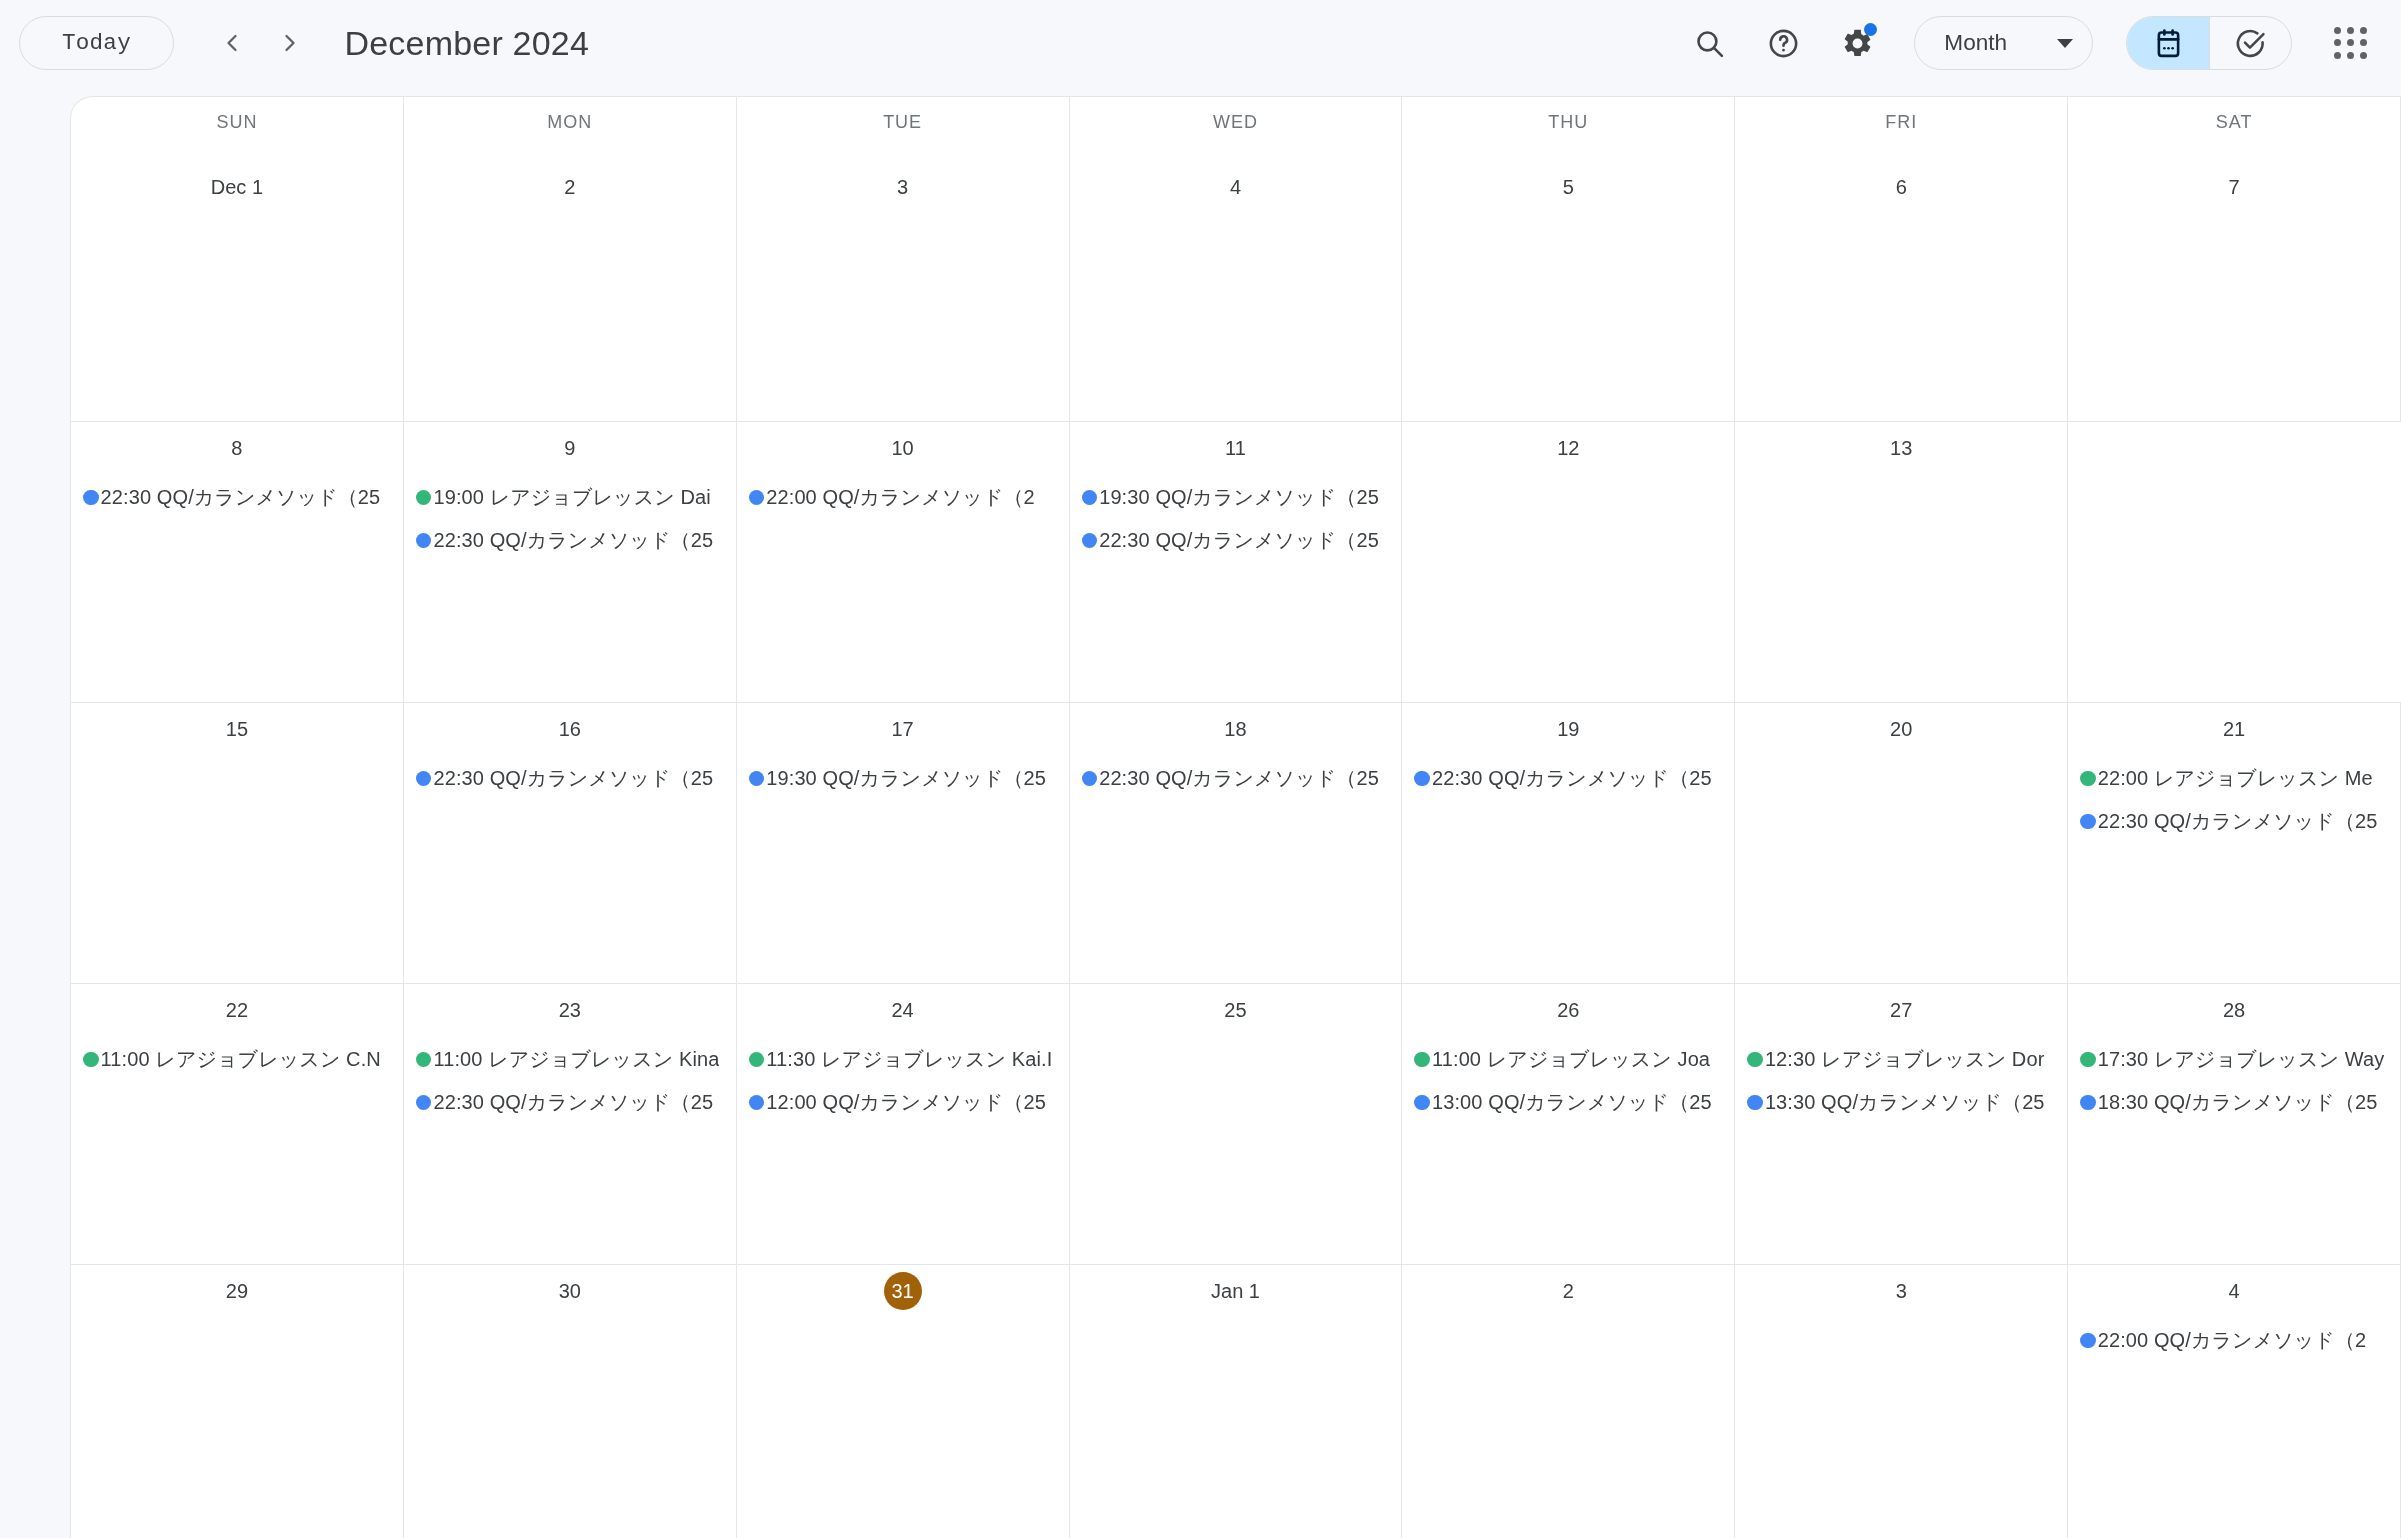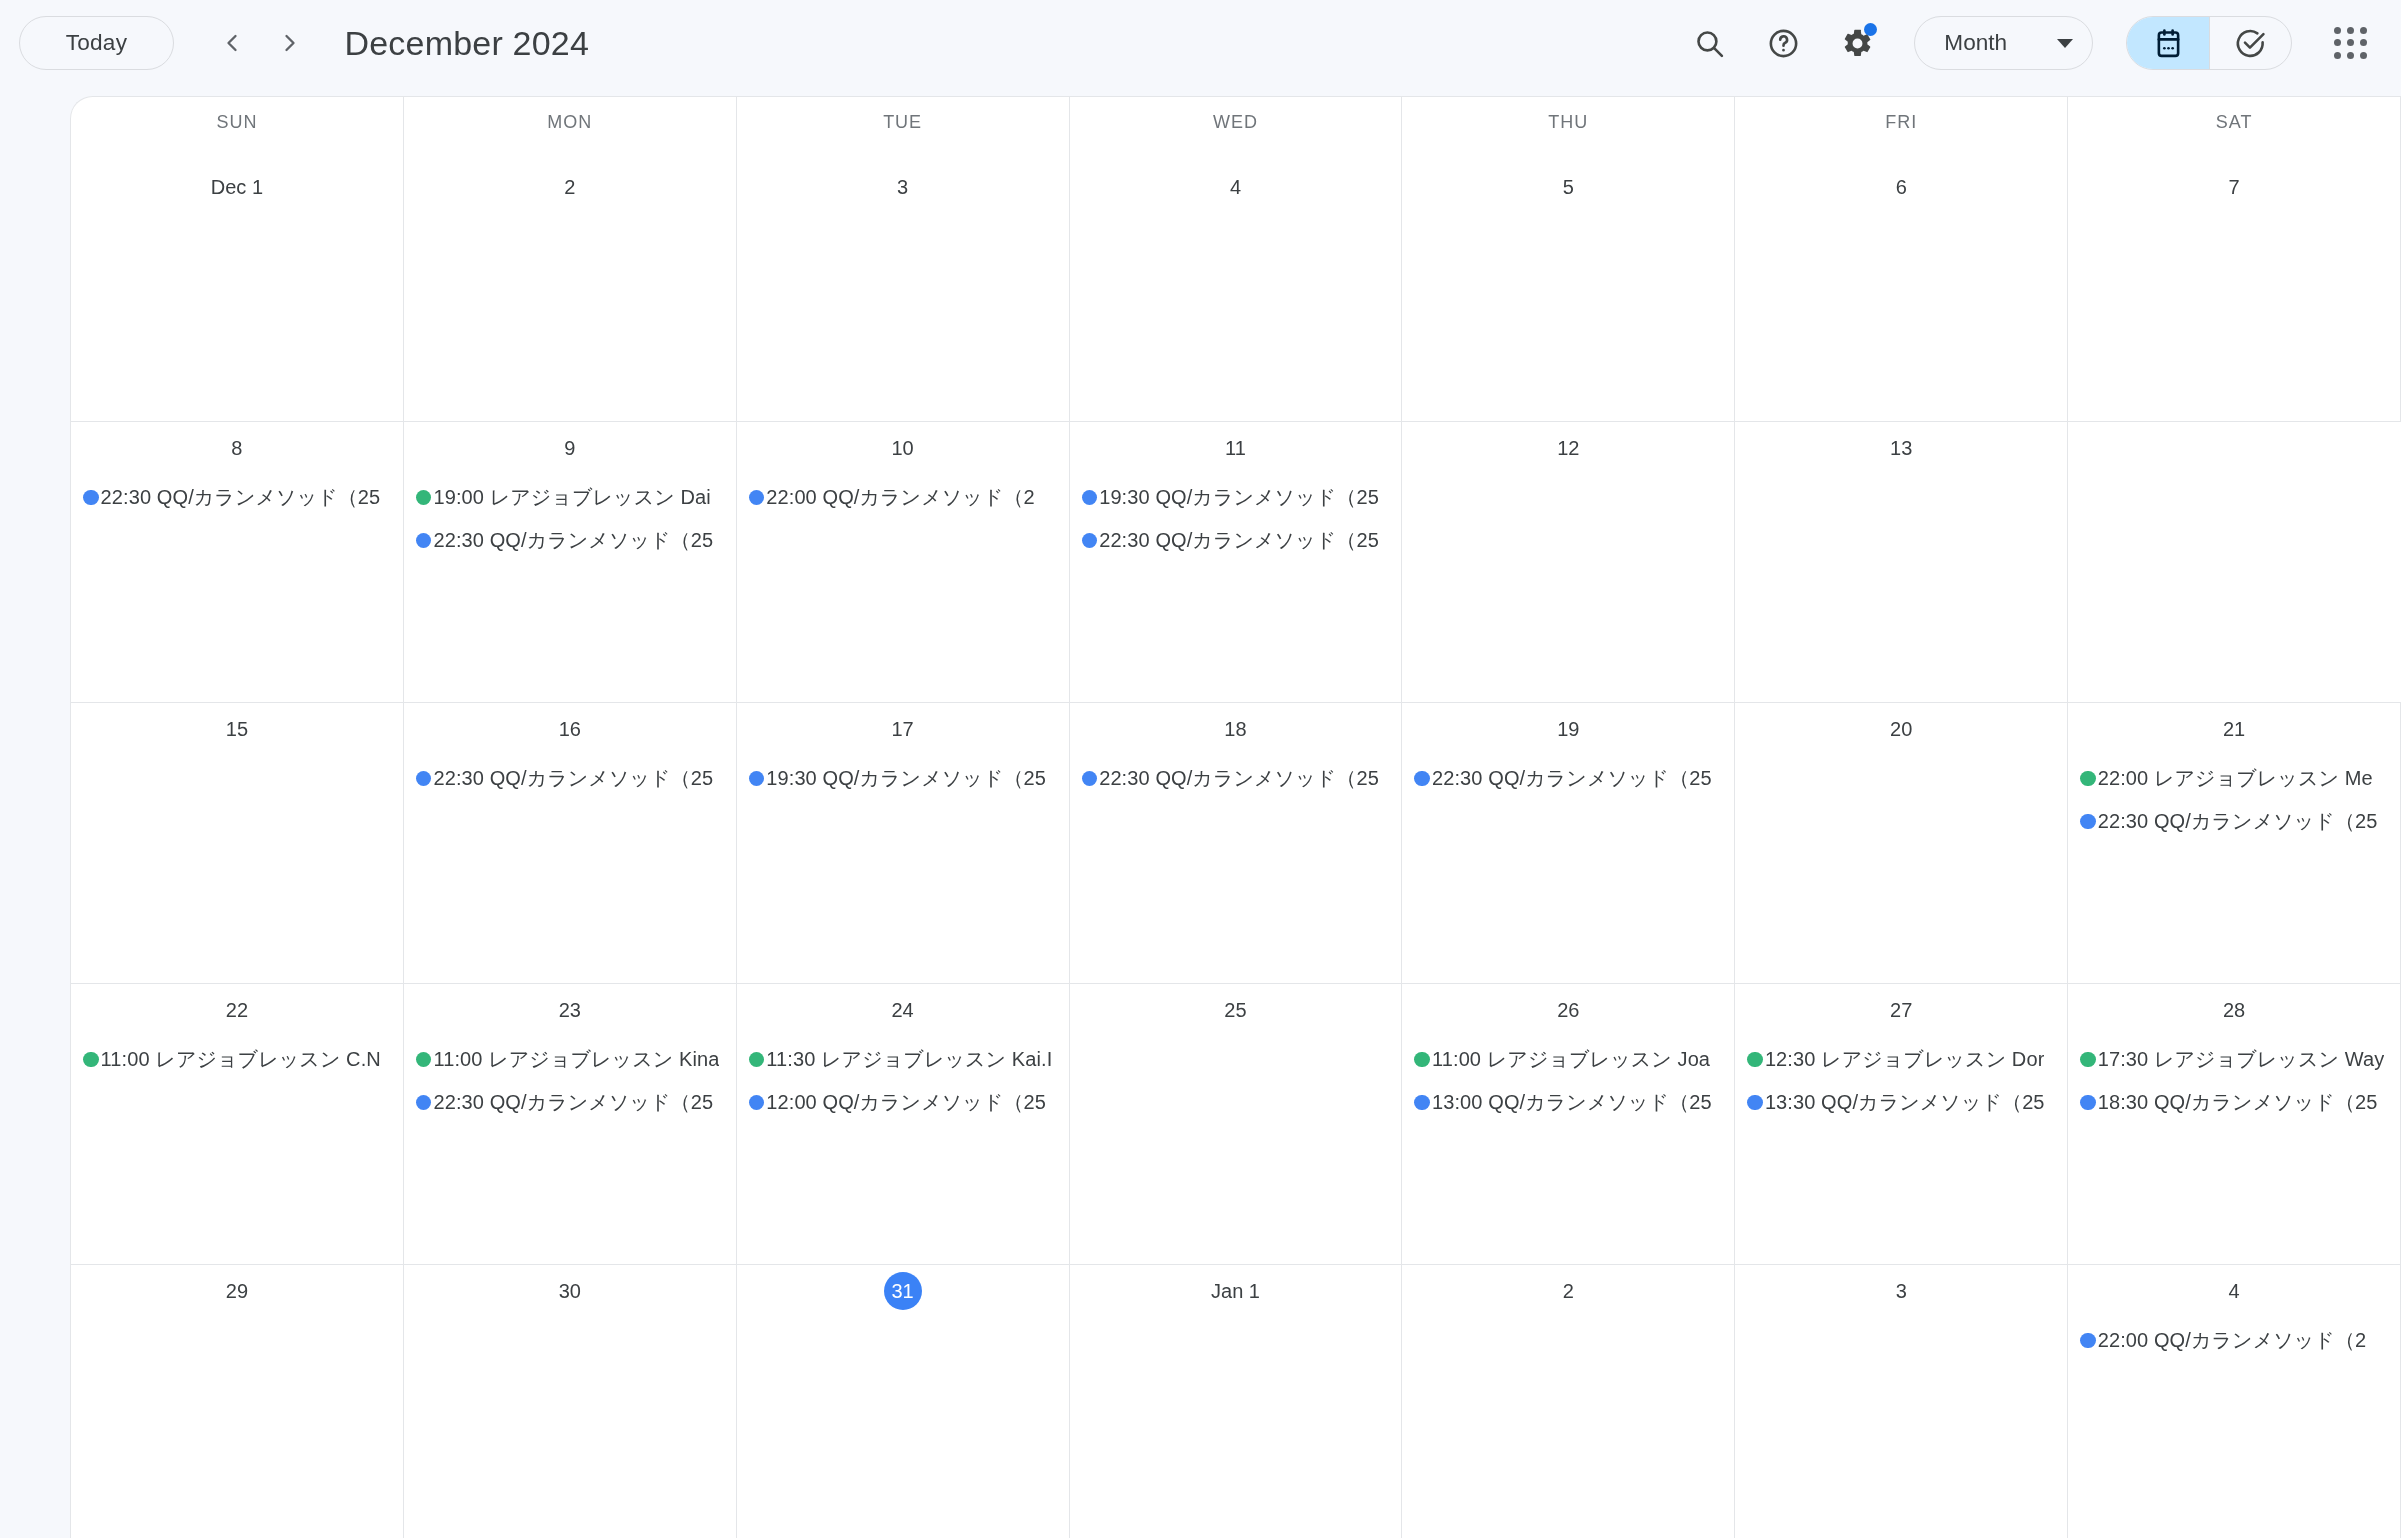--- a/index.html
+++ b/index.html
@@ -29,21 +29,21 @@
 
   .today-btn {
     height: 54px;
     min-width: 155px;
     padding: 0 26px;
     border: 1.4px solid #dadce0;
     border-radius: 27px;
     background: #f6f8fc;
     font-size: 22.6px;
     color: #3c4043;
-    font-family: Liberation Sans, sans-serif;
+    font-family: Liberation Mono, monospace;
     cursor: pointer;
     display: flex;
     align-items: center;
     justify-content: center;
     letter-spacing: 0.2px;
     text-align: center;
   }
 
   .nav-arrows {
     display: flex;
@@ -232,21 +232,21 @@
     line-height: 38px;
     height: 38px;
     min-width: 38px;
     padding: 0 7.8px;
     text-align: center;
     border-radius: 19px;
     cursor: pointer;
     white-space: nowrap;
   }
   .daynum.today {
-    background: #3b82f6;
+    background: #a16207;
     color: #ffffff;
   }
 
   .events { padding: 5.2px 0 0 0; }
 
   .event {
     display: flex;
     align-items: center;
     gap: 2px;
     height: 43px;

